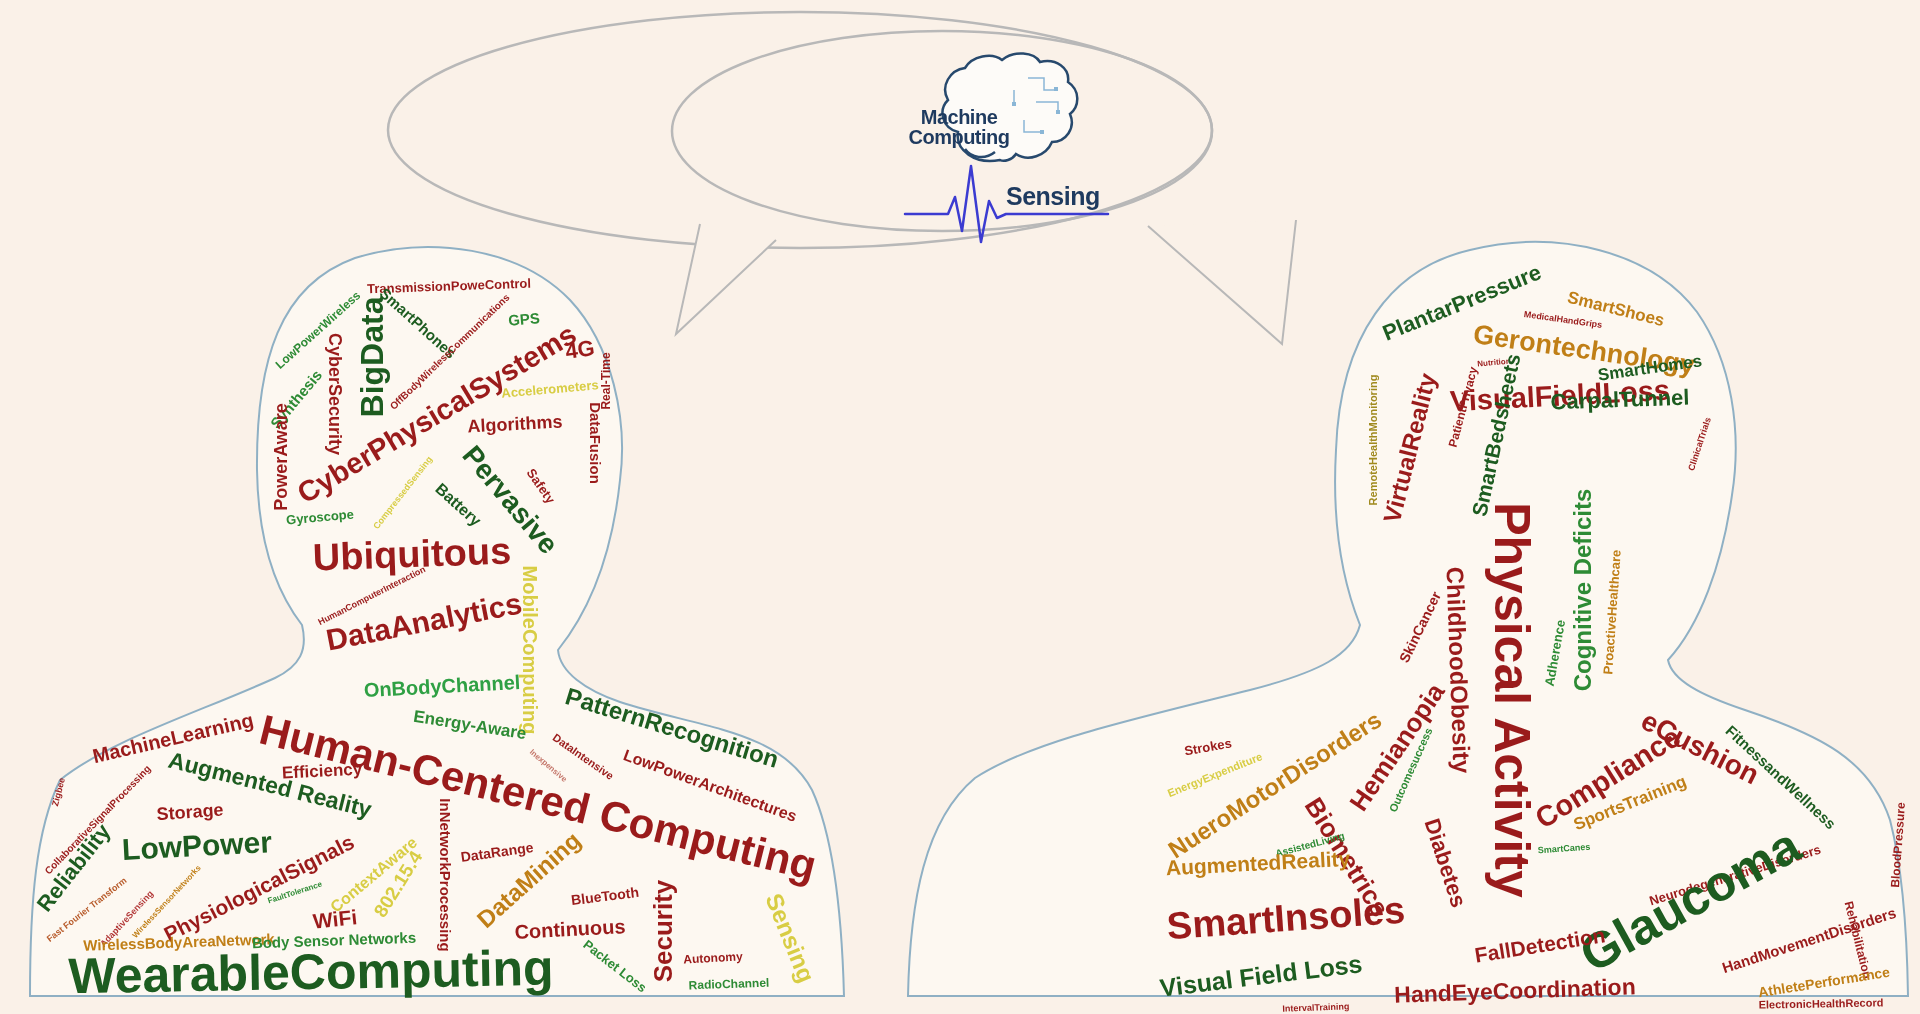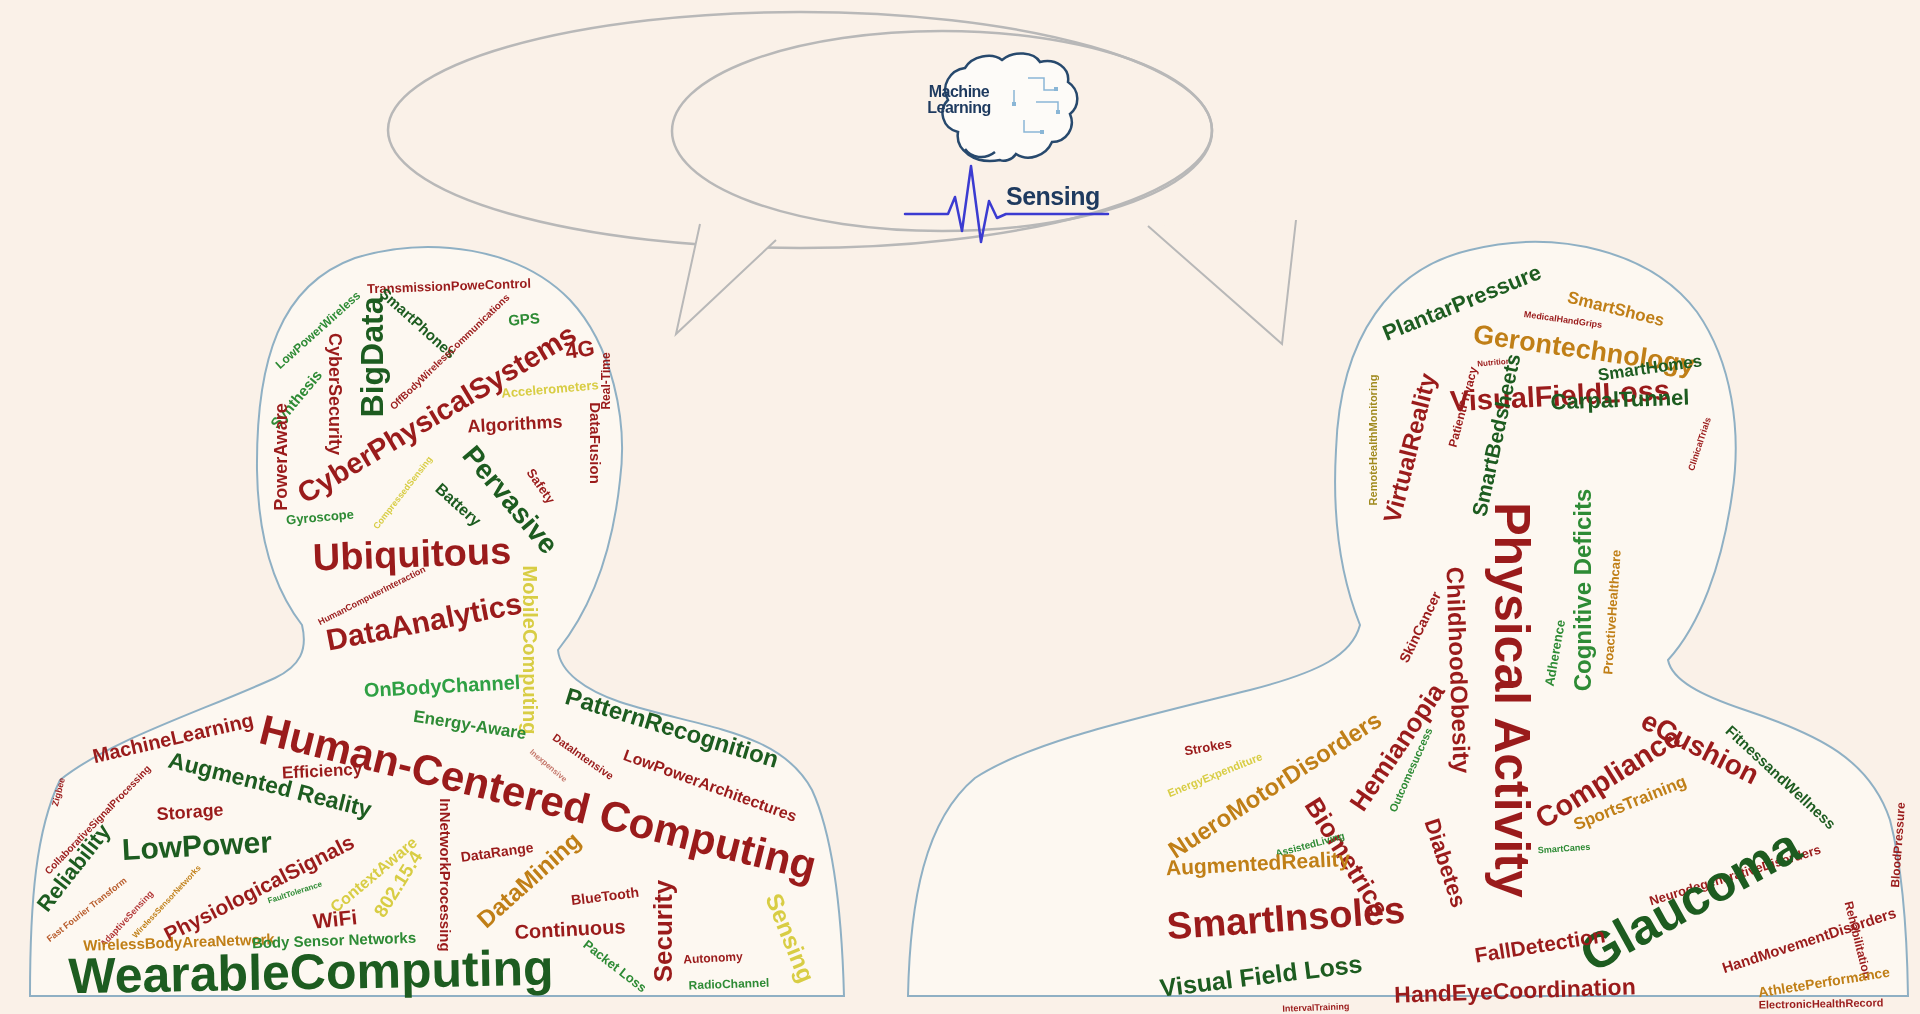--- a/index.html
+++ b/index.html
@@ -11,21 +11,21 @@
   #scene-svg{position:absolute;left:0;top:0;z-index:1;}
   .txt-layer{position:absolute;left:0;top:0;width:1920px;height:1014px;z-index:2;}
   .w{
     position:absolute;white-space:nowrap;font-weight:700;line-height:1;
     transform-origin:center center;
   }
   .bubble-text{
     position:absolute;color:#1e3a5f;font-weight:700;line-height:1.02;
     letter-spacing:-0.5px;
   }
-  #ml-text{left:903px;top:84px;width:112px;text-align:center;font-size:16px;}
+  #ml-text{left:903px;top:107px;width:112px;text-align:center;font-size:20px;}
   #sensing-text{left:1006px;top:184px;font-size:25px;}
 </style>
 </head>
 <body>
 
 <svg id="scene-svg" width="1920" height="1014" viewBox="0 0 1920 1014">
 
   <g>
     <ellipse cx="800" cy="130" rx="412" ry="118" fill="none" stroke="#b8b8b8" stroke-width="2.5"></ellipse>
     <ellipse cx="942" cy="131" rx="270" ry="100" fill="none" stroke="#b8b8b8" stroke-width="2.5"></ellipse>
@@ -67,21 +67,21 @@
            C1320,672 1352,655 1360,625 C1342,580 1332,520 1336,450
            C1340,335 1392,268 1470,250 C1558,228 1652,252 1697,312
            C1732,362 1742,432 1732,495 C1722,565 1700,625 1668,660
            C1672,680 1700,695 1745,710 C1820,735 1870,760 1890,820
            C1903,870 1907,930 1908,996 Z" fill="#fdf8f1" stroke="#8fb0c4" stroke-width="2"></path>
 </svg>
 
 <div class="txt-layer">
   <div id="ml-text" class="bubble-text">
     <div>Machine</div>
-    <div>Learning</div>
+    <div>Computing</div>
   </div>
   <div id="sensing-text" class="bubble-text">Sensing</div>
 </div>
 
 <div class="txt-layer" id="left-cloud">
     <span class="w" style="left: 449px; top: 286px; font-size: 13px; color: rgb(154, 27, 27); transform: translate(-50%, -50%) rotate(-2deg);">TransmissionPoweControl</span>
     <span class="w" style="left: 318px; top: 330px; font-size: 12px; color: rgb(46, 139, 53); transform: translate(-50%, -50%) rotate(-42deg);">LowPowerWireless</span>
     <span class="w" style="left: 418px; top: 323px; font-size: 15px; color: rgb(29, 92, 32); transform: translate(-50%, -50%) rotate(42deg);">SmartPhones</span>
     <span class="w" style="left: 372px; top: 357px; font-size: 32px; color: rgb(29, 92, 32); transform: translate(-50%, -50%) rotate(-90deg);">BigData</span>
     <span class="w" style="left: 296px; top: 399px; font-size: 15px; color: rgb(46, 139, 53); transform: translate(-50%, -50%) rotate(-50deg);">Synthesis</span>

